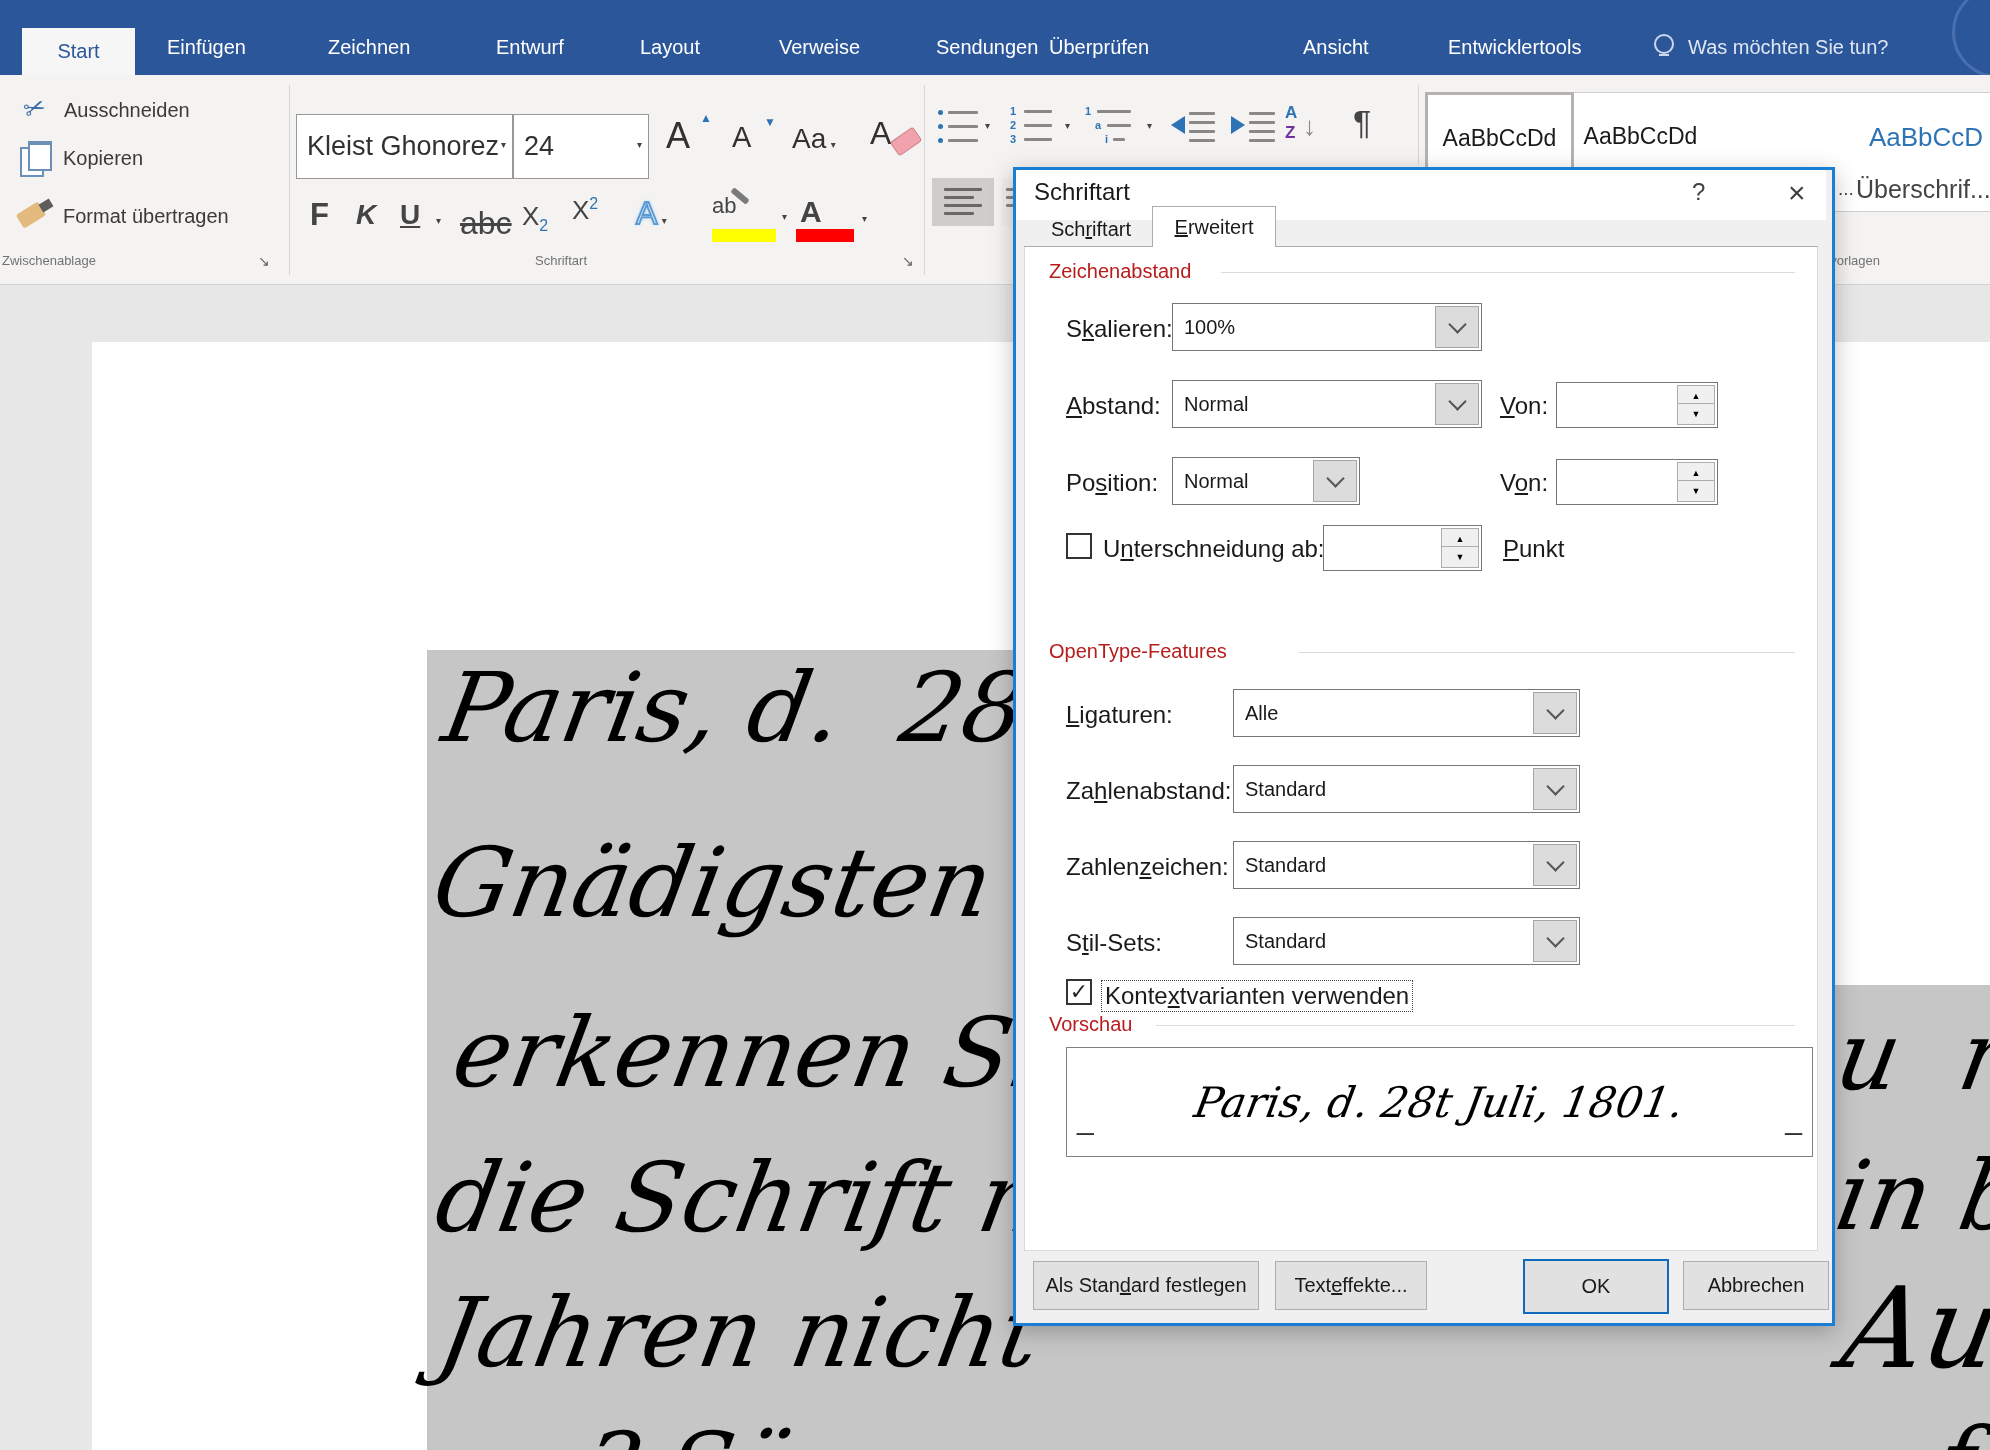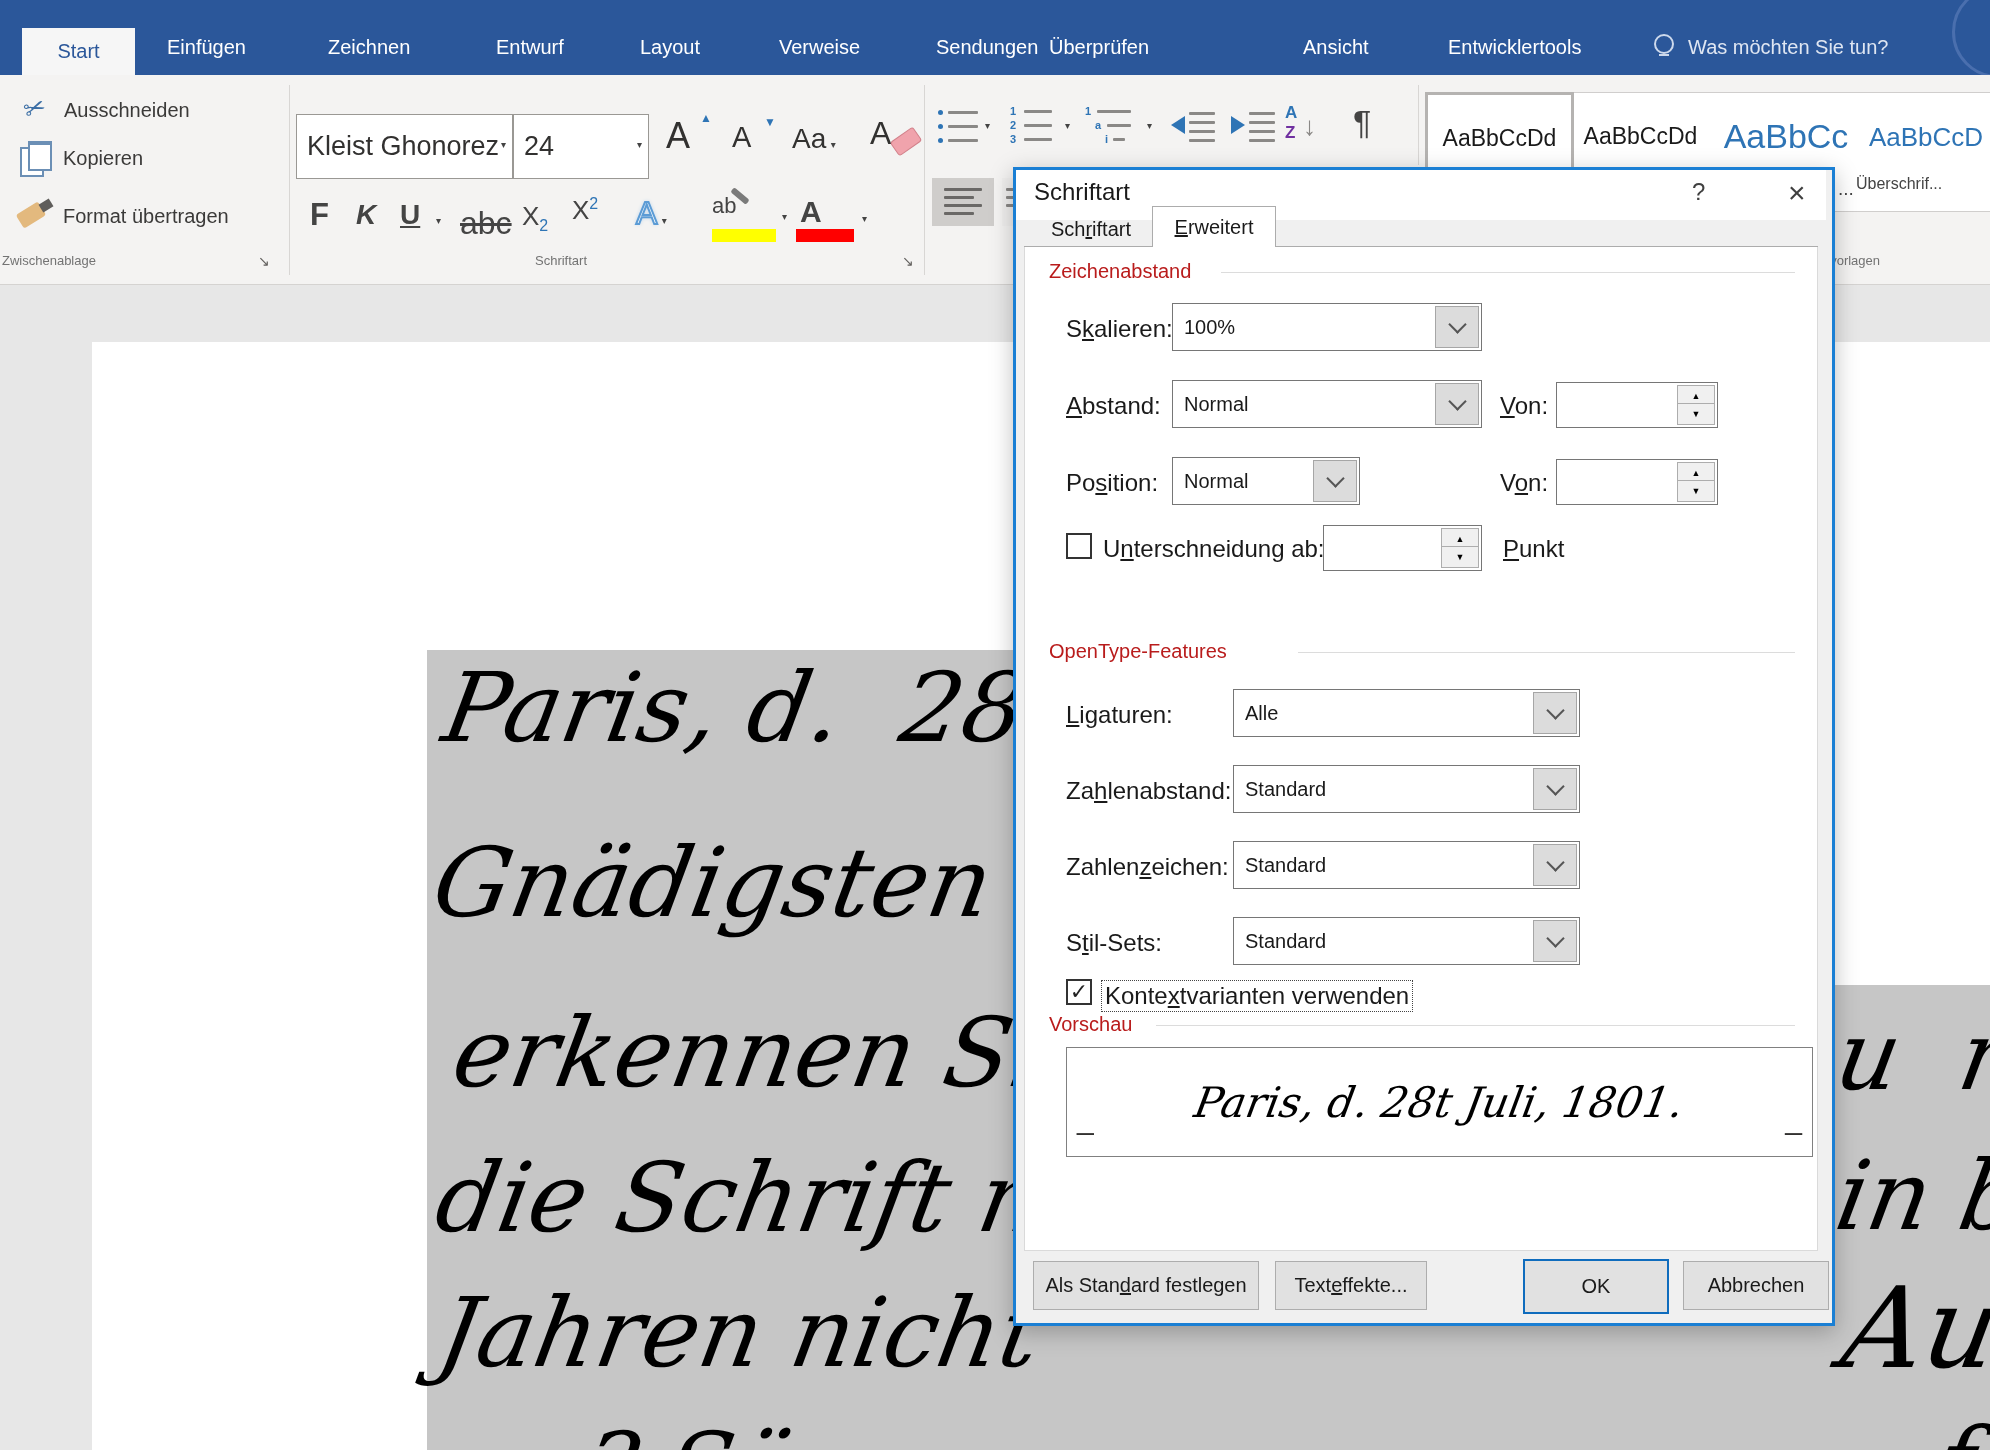--- a/index.html
+++ b/index.html
@@ -235,29 +235,26 @@
     <div class="abs" style="left:7px;top:17px;width:565px;height:118px;background:#fff;border:1px solid #d0cecd"></div>
 
     <div class="abs flexc" style="left:7px;top:17px;width:143px;height:86px;background:#fff;border:3px solid #b5b3b1">
       <span class="stylecard-text" style="font-size:23px;color:#1a1a1a">AaBbCcDd</span>
     </div>
 
     <div class="abs flexc" style="left:160px;top:20px;width:125px;height:83px">
       <span class="stylecard-text" style="font-size:23px;color:#1a1a1a">AaBbCcDd</span>
     </div>
 
-    <div class="abs flexc" style="left:297px;top:20px;width:142px;height:83px">
-      <span class="stylecard-text" style="font-size:34px;color:#2e74b5">AaBbCc</span>
-    </div>
 
     <div class="abs flexc" style="left:444px;top:22px;width:128px;height:81px">
       <span class="stylecard-text" style="font-size:26px;color:#2e74b5">AaBbCcD</span>
     </div>
     <span class="abs" style="left:420px;top:103px;font-size:19px;color:#444">...</span>
-    <span class="abs" style="left:438px;top:100px;font-size:16px;color:#444">Überschrif...</span>
+    <span class="abs" style="left:438px;top:100px;font-size:25px;color:#444">Überschrif...</span>
     <span class="abs grouplabel" style="left:371px;top:178px">Formatvorlagen</span>
   </div>
 </div>
 
 <div id="underribbon" class="abs"></div>
 <div id="pagebg" class="abs"></div>
 <div id="selection" class="abs"></div>
 <div id="selnotch" class="abs"></div>
 
 <div class="script abs" style="left:445px;top:660px">Paris, d.  28t</div>

